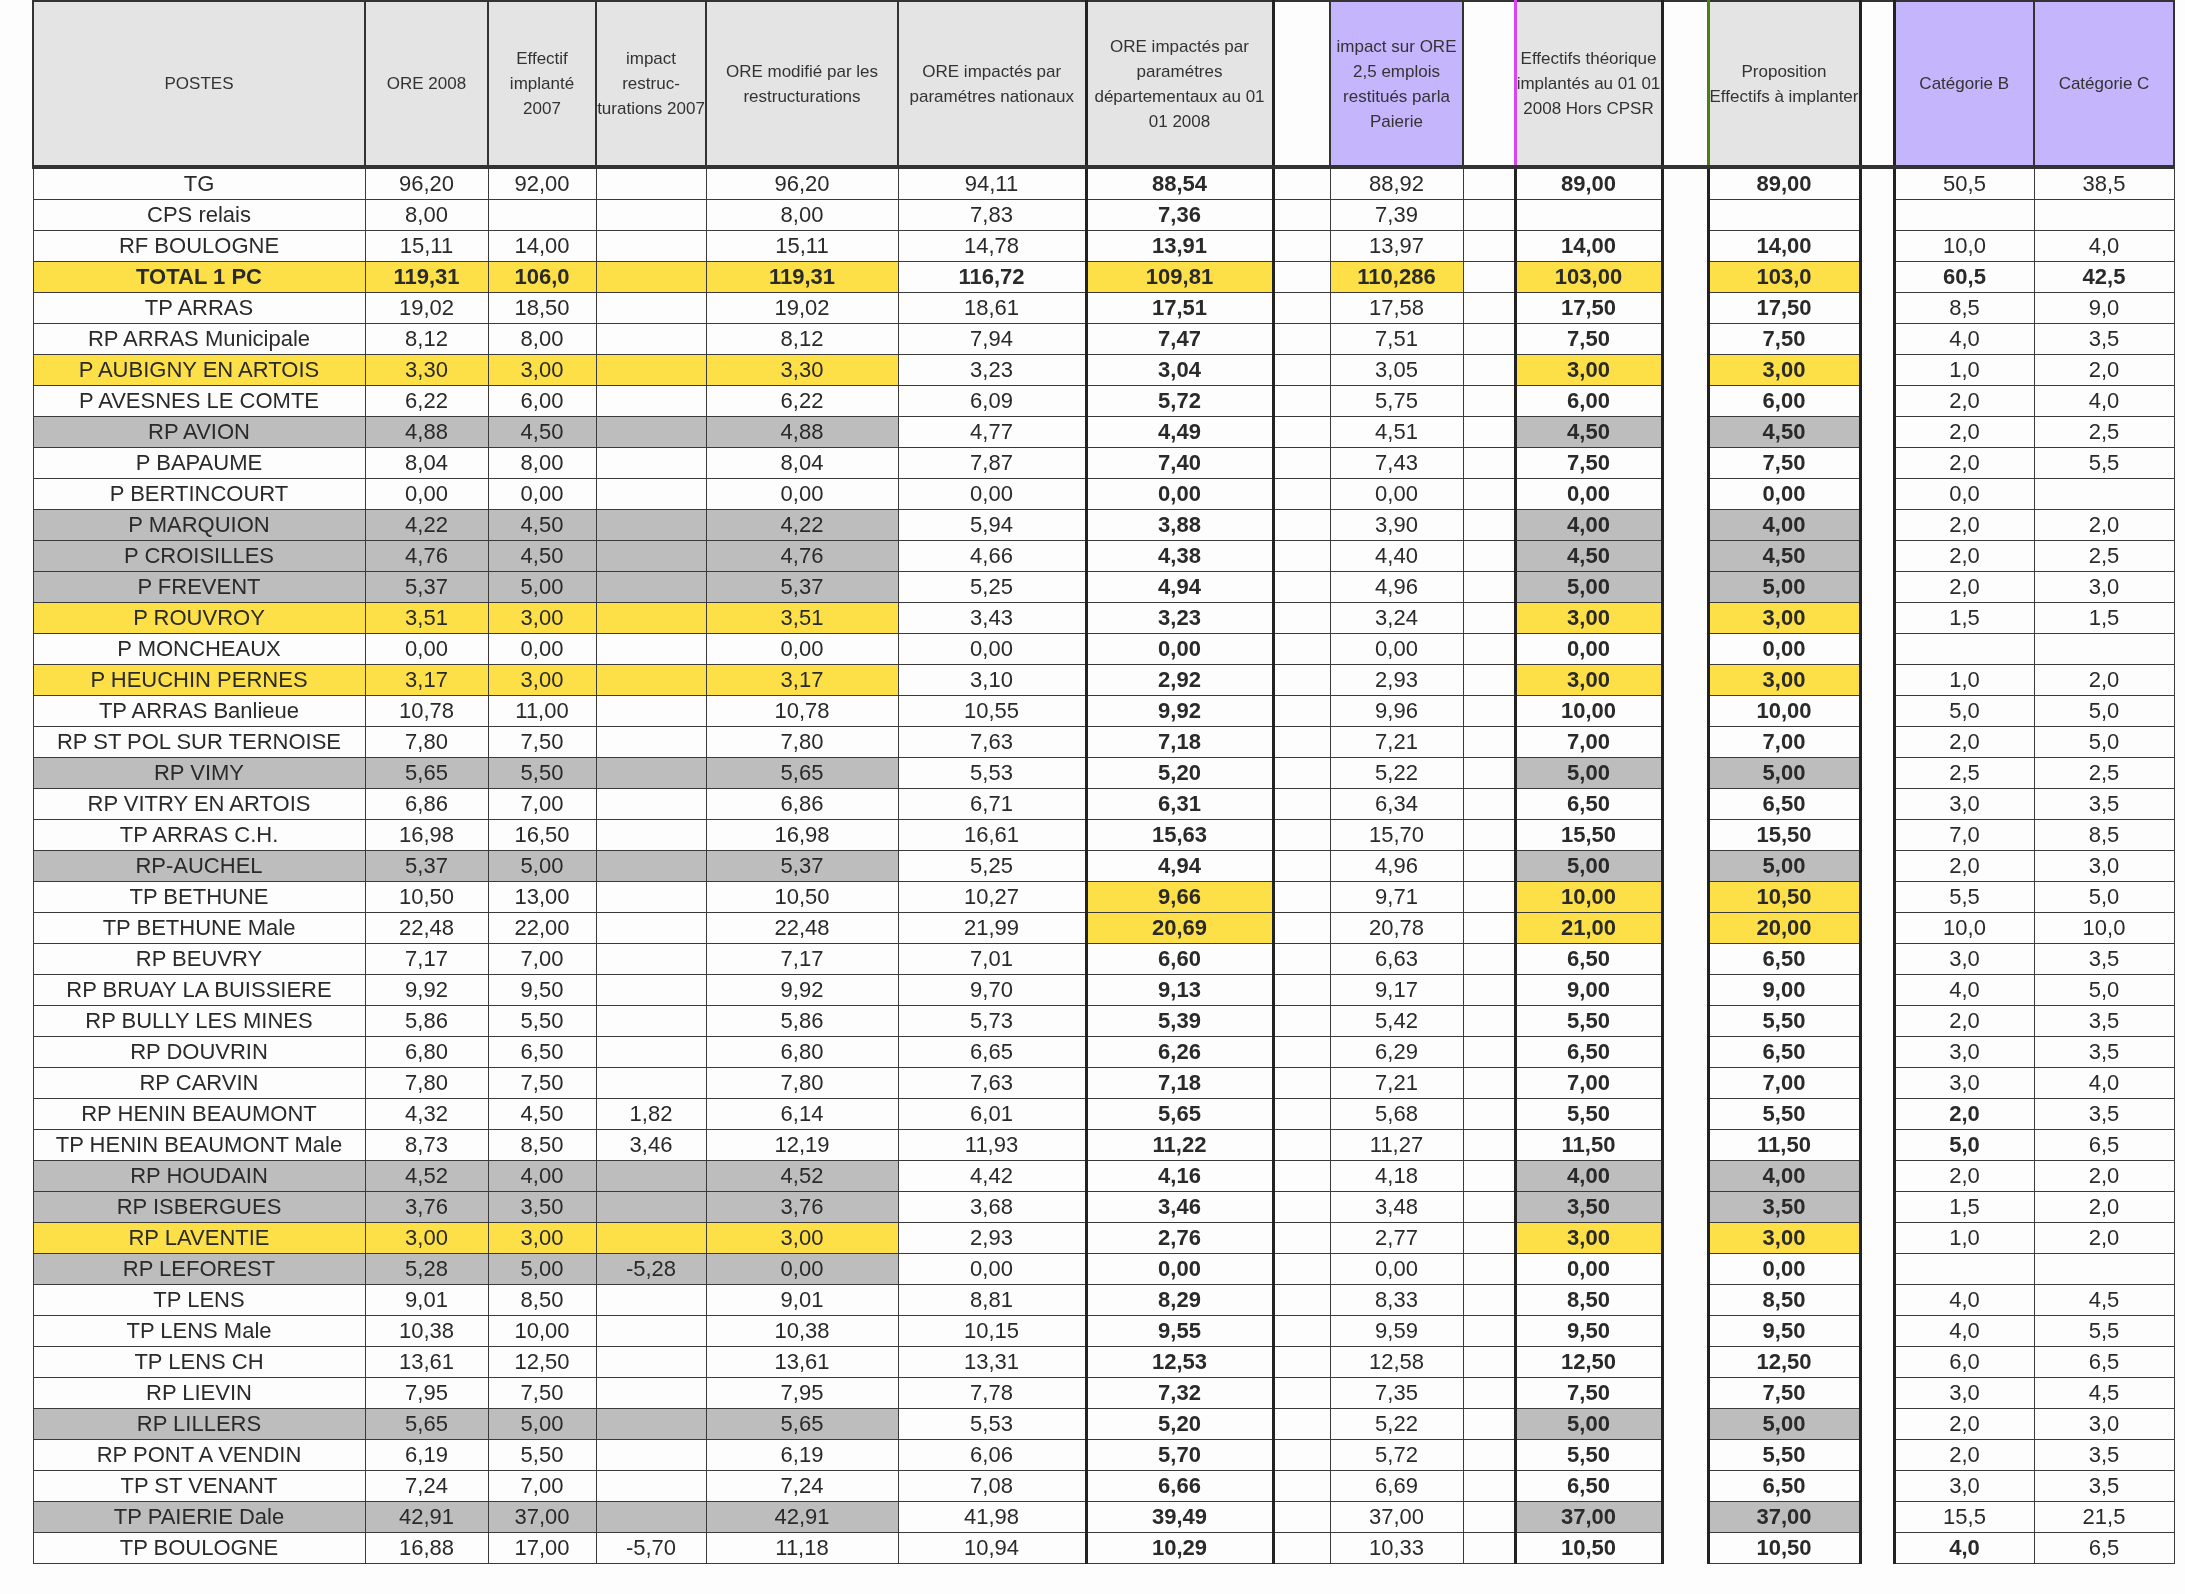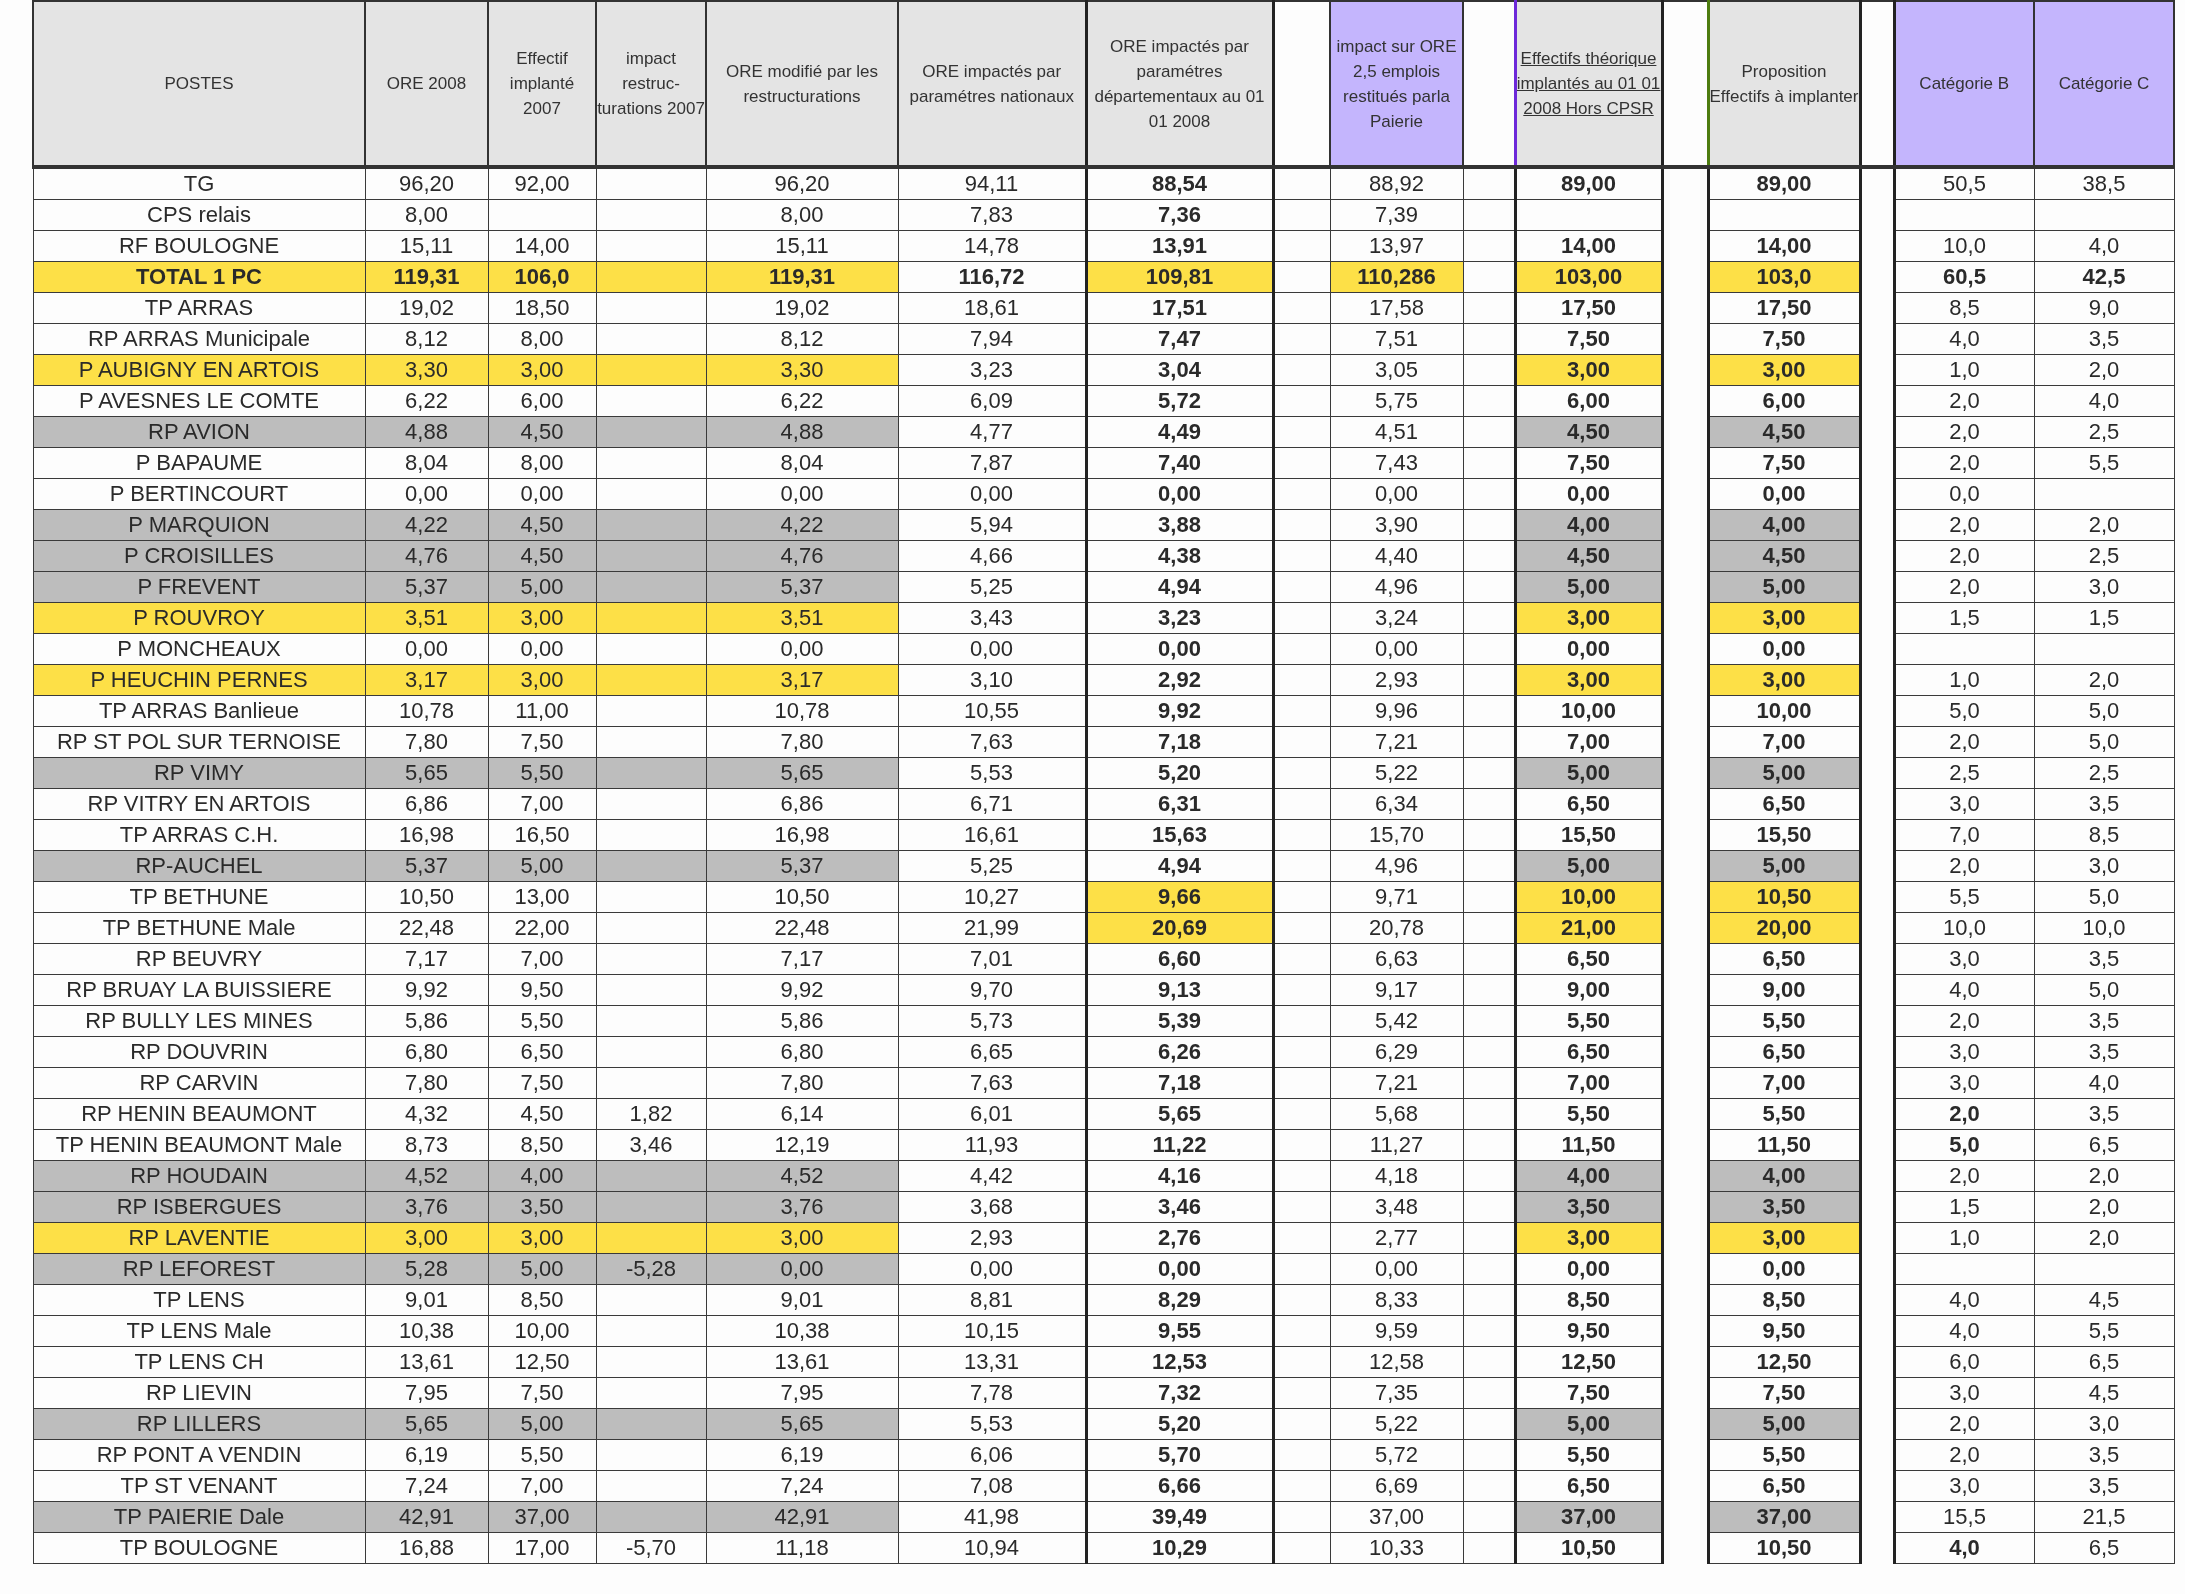--- a/index.html
+++ b/index.html
@@ -60,21 +60,21 @@
       <th class="hdr-shade">POSTES</th>
       <th class="hdr-shade">ORE 2008</th>
       <th class="hdr-shade">Effectif implanté 2007</th>
       <th class="hdr-shade">impact restruc-turations 2007</th>
       <th class="hdr-shade">ORE modifié par les restructurations</th>
       <th class="hdr-shade">ORE impactés par paramétres nationaux</th>
       <th class="hdr-shade" style="border-left:3px solid #222;border-right:3px solid #222;margin-top:6px;">ORE impactés par paramétres départementaux au 01 01 2008</th>
       <th class="gap-open"></th>
       <th class="hdr-white">impact sur ORE 2,5 emplois restitués parla Paierie</th>
       <th class="gap-open"></th>
-      <th class="hdr-shade" style="border-left:3px solid #6d28d9;border-right:3px solid #222;text-decoration:underline;">Effectifs théorique implantés au 01 01 2008 Hors CPSR</th>
+      <th class="hdr-shade" style="border-left:3px solid #d946ef;border-right:3px solid #222;">Effectifs théorique implantés au 01 01 2008 Hors CPSR</th>
       <th class="gap-open"></th>
       <th class="hdr-shade hdr-big" style="border-left:3px solid #4d7c0f;border-right:3px solid #222;">Proposition Effectifs à implanter</th>
       <th class="gap-open"></th>
       <th class="hdr-white" style="border-left:3px solid #222;">Catégorie B</th>
       <th class="hdr-white">Catégorie C</th>
     </tr>
   </thead>
   <tbody id="tbody">
       <tr>
         <td class="name">TG</td>

